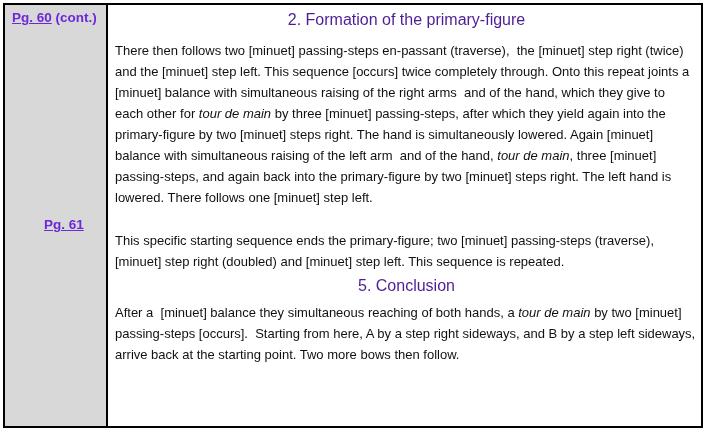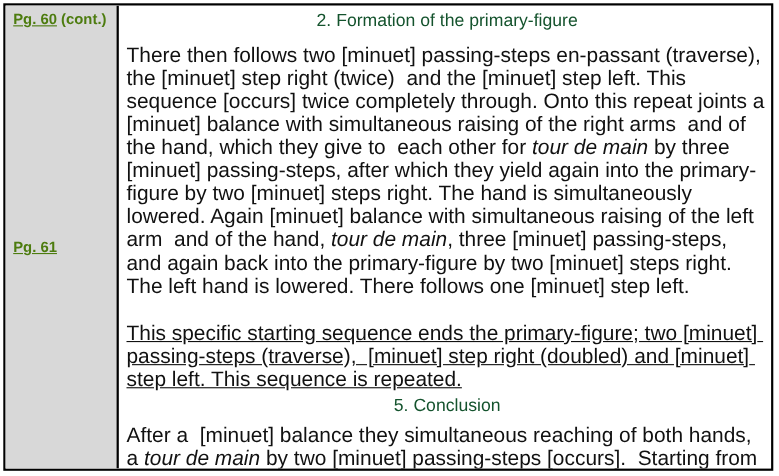--- a/index.html
+++ b/index.html
@@ -36,51 +36,51 @@
     position: relative;
     box-sizing: border-box;
   }
   .pgref {
     position: absolute;
     left: 7px;
     font-size: 13.5px;
     font-weight: bold;
     line-height: 16px;
     white-space: nowrap;
-    color: #4d7c0f;
+    color: #6d28d9;
   }
   .pgref-60 { top: 5px; }
-  .pgref-61 { top: 212px; }
+  .pgref-61 { top: 212px; margin-left: 32px; }
   .ul { text-decoration: underline; }
   .it { font-style: italic; }
   .col-right {
     flex: 1 1 auto;
     box-sizing: border-box;
     padding: 4px 3px 0 7px;
     overflow: hidden;
   }
   .heading {
     font-size: 16px;
     line-height: 22px;
     text-align: center;
-    color: #14532d;
+    color: #4c1d95;
   }
   .heading-2 {
     margin-top: 3px;
     line-height: 21px;
   }
   .para {
     margin: 0;
-    font-size: 19px;
+    font-size: 13px;
     line-height: 21px;
     white-space: pre-wrap;
     color: #111111;
   }
   .para-1 { margin-top: 9px; }
-  .para-2 { margin-top: 22px; text-decoration: underline; }
+  .para-2 { margin-top: 22px; }
   .para-3 { margin-top: 6px; }
 </style>
 </head>
 <body>
 
 <div class="frame">
   <div class="doc-table">
 
     <div class="col-left" style="background: rgb(216, 216, 216);">
       <div class="pgref pgref-60"><span class="ul">Pg. 60</span><span> (cont.)</span></div>

